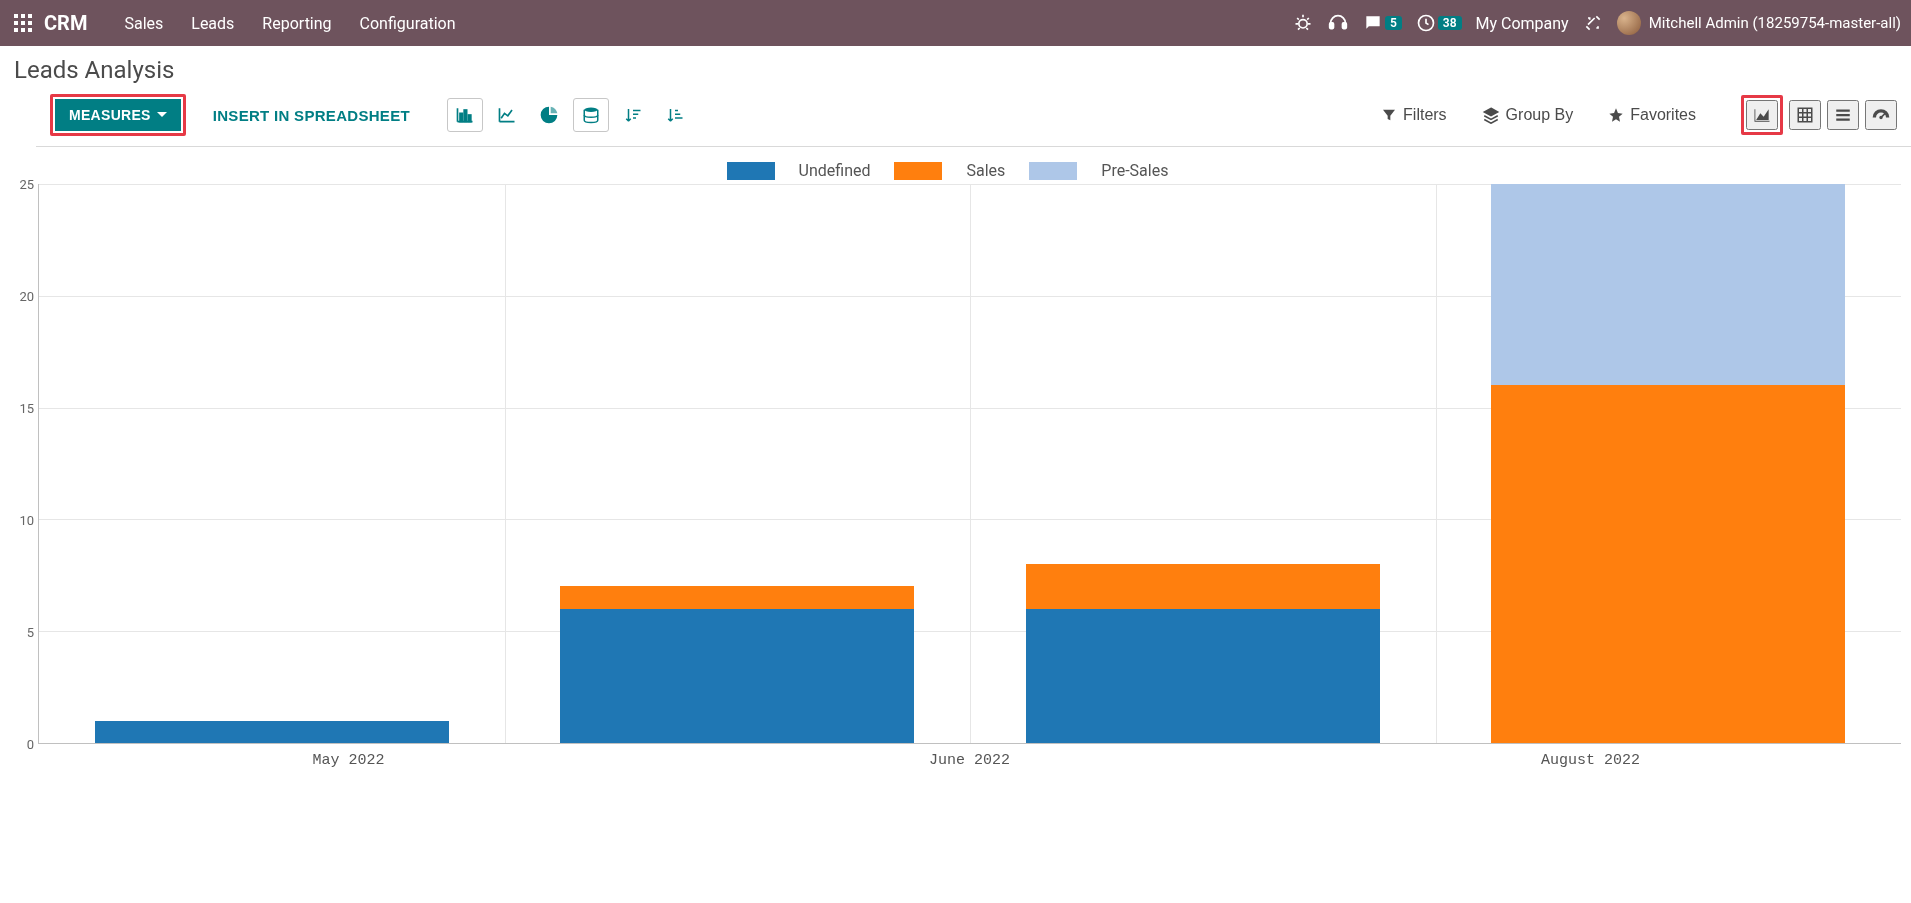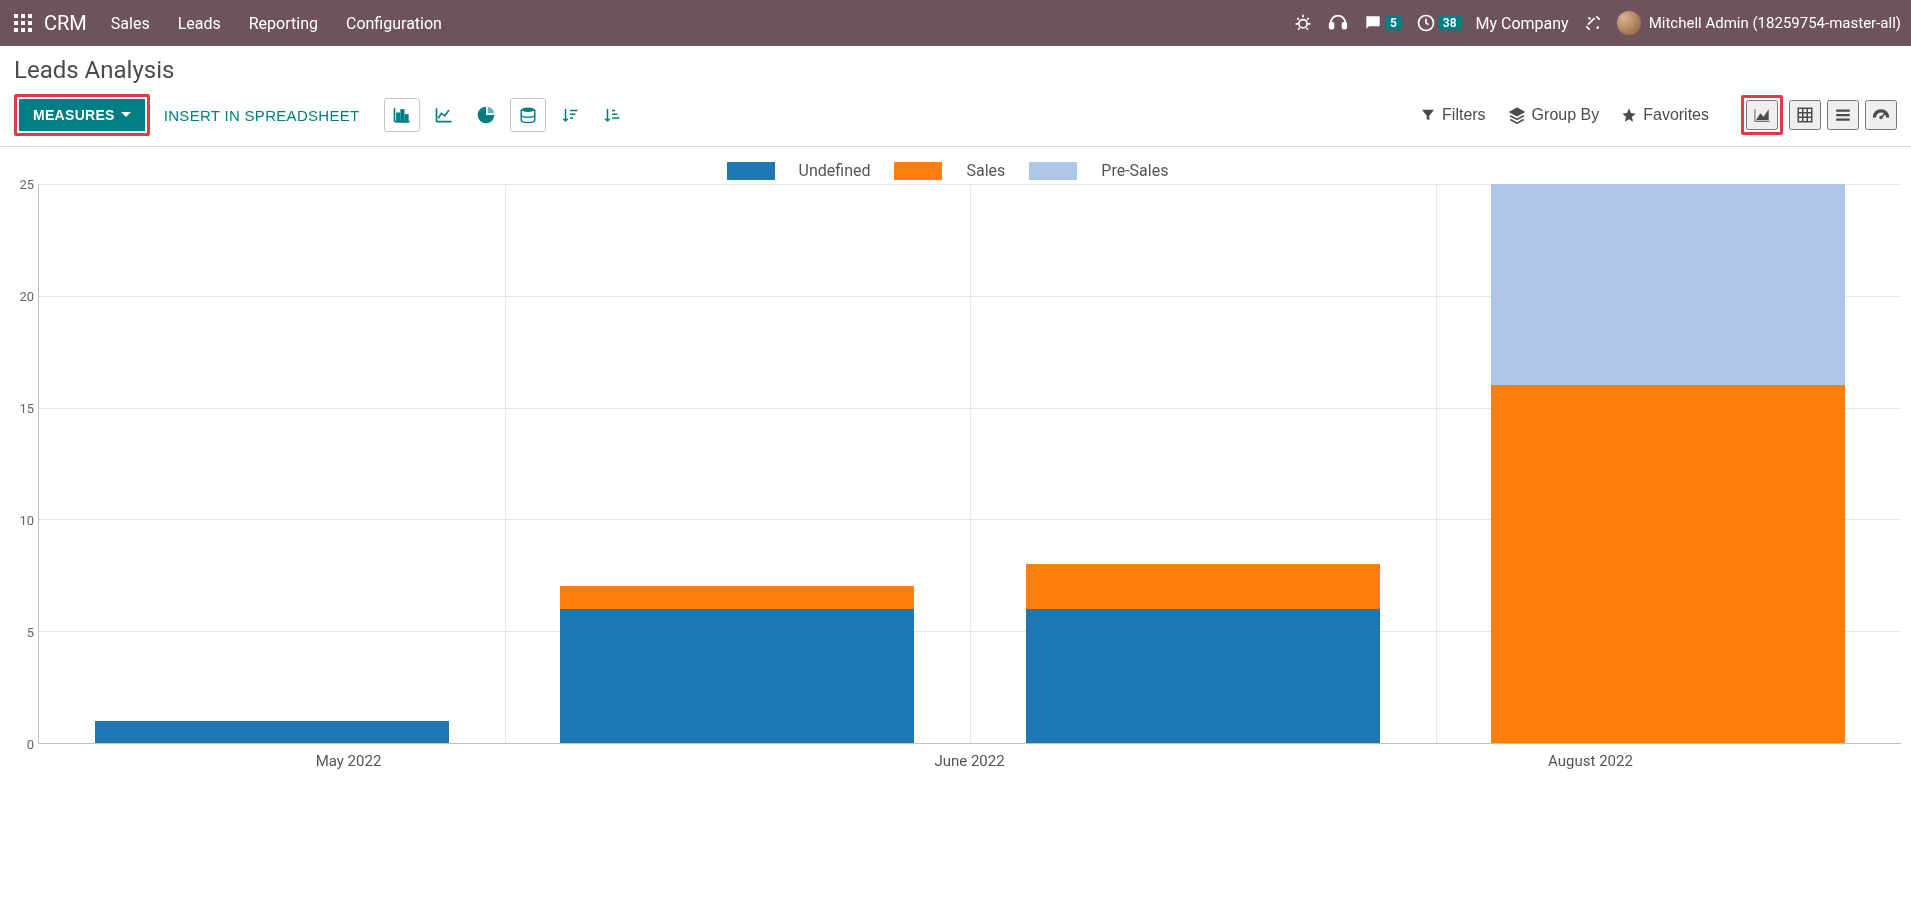--- a/index.html
+++ b/index.html
@@ -1,43 +1,43 @@
 <!DOCTYPE html>
 <html><head>
 <meta charset="utf-8">
 <style>
   * { box-sizing: border-box; margin: 0; padding: 0; }
   body { font-family: -apple-system, BlinkMacSystemFont, "Segoe UI", Roboto, "Helvetica Neue", Arial, sans-serif; font-size: 14px; color: #374151; background: #fff; }
 
   
   .topnav { background: #6e535d; color: #fff; height: 46px; display: flex; align-items: center; padding: 0 10px; }
   .topnav .apps { width: 26px; height: 26px; display: flex; align-items: center; justify-content: center; margin-right: 8px; cursor: pointer; }
-  .topnav .brand { font-size: 20px; font-weight: 400; margin-right: 24px; }
+  .topnav .brand { font-size: 20px; font-weight: 700; margin-right: 37px; }
   .topnav .menu { display: flex; gap: 28px; }
   .topnav .menu a { color: #fff; text-decoration: none; font-size: 16px; cursor: pointer; }
   .topnav .spacer { flex: 1; }
   .topnav .right { display: flex; align-items: center; gap: 14px; }
   .topnav .icon-btn { position: relative; cursor: pointer; display: flex; align-items: center; color: #fff; }
   .badge { background: #017e84; color: #fff; font-size: 12px; border-radius: 3px; padding: 0 5px; font-weight: 600; margin-left: 2px; }
   .company { font-size: 16px; }
   .user { display: flex; align-items: center; gap: 8px; font-size: 15px; cursor: pointer; }
   .avatar { width: 24px; height: 24px; border-radius: 50%; background: radial-gradient(circle at 30% 30%, #d9b38c, #8a5a3a); }
 
   
   .row1 { display: flex; align-items: center; padding: 10px 14px 6px 14px; gap: 20px; }
   .page-title { font-size: 24px; color: #4b4b4b; font-weight: 400; }
   .searchwrap { margin-left: auto; flex: 0 0 50%; display: flex; align-items: center; border-bottom: 1px solid #a6a6a6; }
   .searchwrap input { flex: 1; border: none; outline: none; font-size: 16px; padding: 6px 4px; color: #555; }
   .searchwrap input::placeholder { color: #9aa0a6; }
 
   
-  .row2 { display: flex; align-items: center; padding: 4px 14px 10px 14px; gap: 6px; border-bottom: 1px solid #d9d9d9; }
+  .row2 { display: flex; align-items: center; padding: 4px 14px 10px 14px; gap: 19px; border-bottom: 1px solid #d9d9d9; margin-left: 36px; }
   .highlight-red { border: 3px solid #e63946; padding: 2px; border-radius: 2px; }
   .btn-measures { background: #017e84; color: #fff; border: none; padding: 8px 14px; font-size: 14px; font-weight: 700; letter-spacing: 0.3px; cursor: pointer; display: flex; align-items: center; gap: 6px; }
-  .link-btn { background: none; border: none; color: #017e84; font-size: 15px; font-weight: 400; letter-spacing: 0.3px; cursor: pointer; padding: 6px 8px; }
+  .link-btn { background: none; border: none; color: #017e84; font-size: 15px; font-weight: 700; letter-spacing: 0.3px; cursor: pointer; padding: 6px 8px; }
   .icon-row { display: flex; gap: 6px; margin-left: 10px; }
   .tb-btn { width: 36px; height: 34px; display: flex; align-items: center; justify-content: center; border: 1px solid transparent; background: #fff; cursor: pointer; color: #017e84; border-radius: 3px; }
   .tb-btn.active, .tb-btn.boxed { border: 1px solid #c7c7c7; }
   .row2 .spacer { flex: 1; }
   .facet-btn { background: none; border: none; font-size: 16px; color: #4b4b4b; cursor: pointer; display: flex; align-items: center; gap: 6px; padding: 4px 8px; }
   .viewswitch { display: flex; gap: 6px; align-items: center; margin-left: 18px; }
   .vs-btn { width: 32px; height: 30px; display: flex; align-items: center; justify-content: center; color: #4b4b4b; cursor: pointer; }
 
   
   .chart-area { padding: 8px 10px 0 10px; }
@@ -51,21 +51,21 @@
   .plotbody { flex: 1; position: relative; border-left: 1px solid #c0c0c0; border-bottom: 1px solid #c0c0c0; }
   .grid { position: absolute; inset: 0; }
   .gline { position: absolute; left: 0; right: 0; border-top: 1px solid #e6e6e6; }
   .vline { position: absolute; top: 0; bottom: 0; border-left: 1px solid #e6e6e6; }
 
   .bars { position: absolute; inset: 0; display: flex; }
   .barcol { flex: 1; position: relative; }
   .stack { position: absolute; bottom: 0; left: 12%; width: 76%; display: flex; flex-direction: column-reverse; }
   .seg { width: 100%; }
 
-  .xaxis { display: flex; margin-left: 28px; }
+  .xaxis { display: flex; margin-left: 28px; font-family: Liberation Mono, monospace; }
   .xlabel { flex: 1; text-align: center; font-size: 15px; color: #555; padding-top: 8px; }
 
   svg { display: block; }
 </style>
 </head>
 <body>
 
 <div class="topnav">
   <div class="apps">
     <svg width="18" height="18" viewBox="0 0 18 18">

